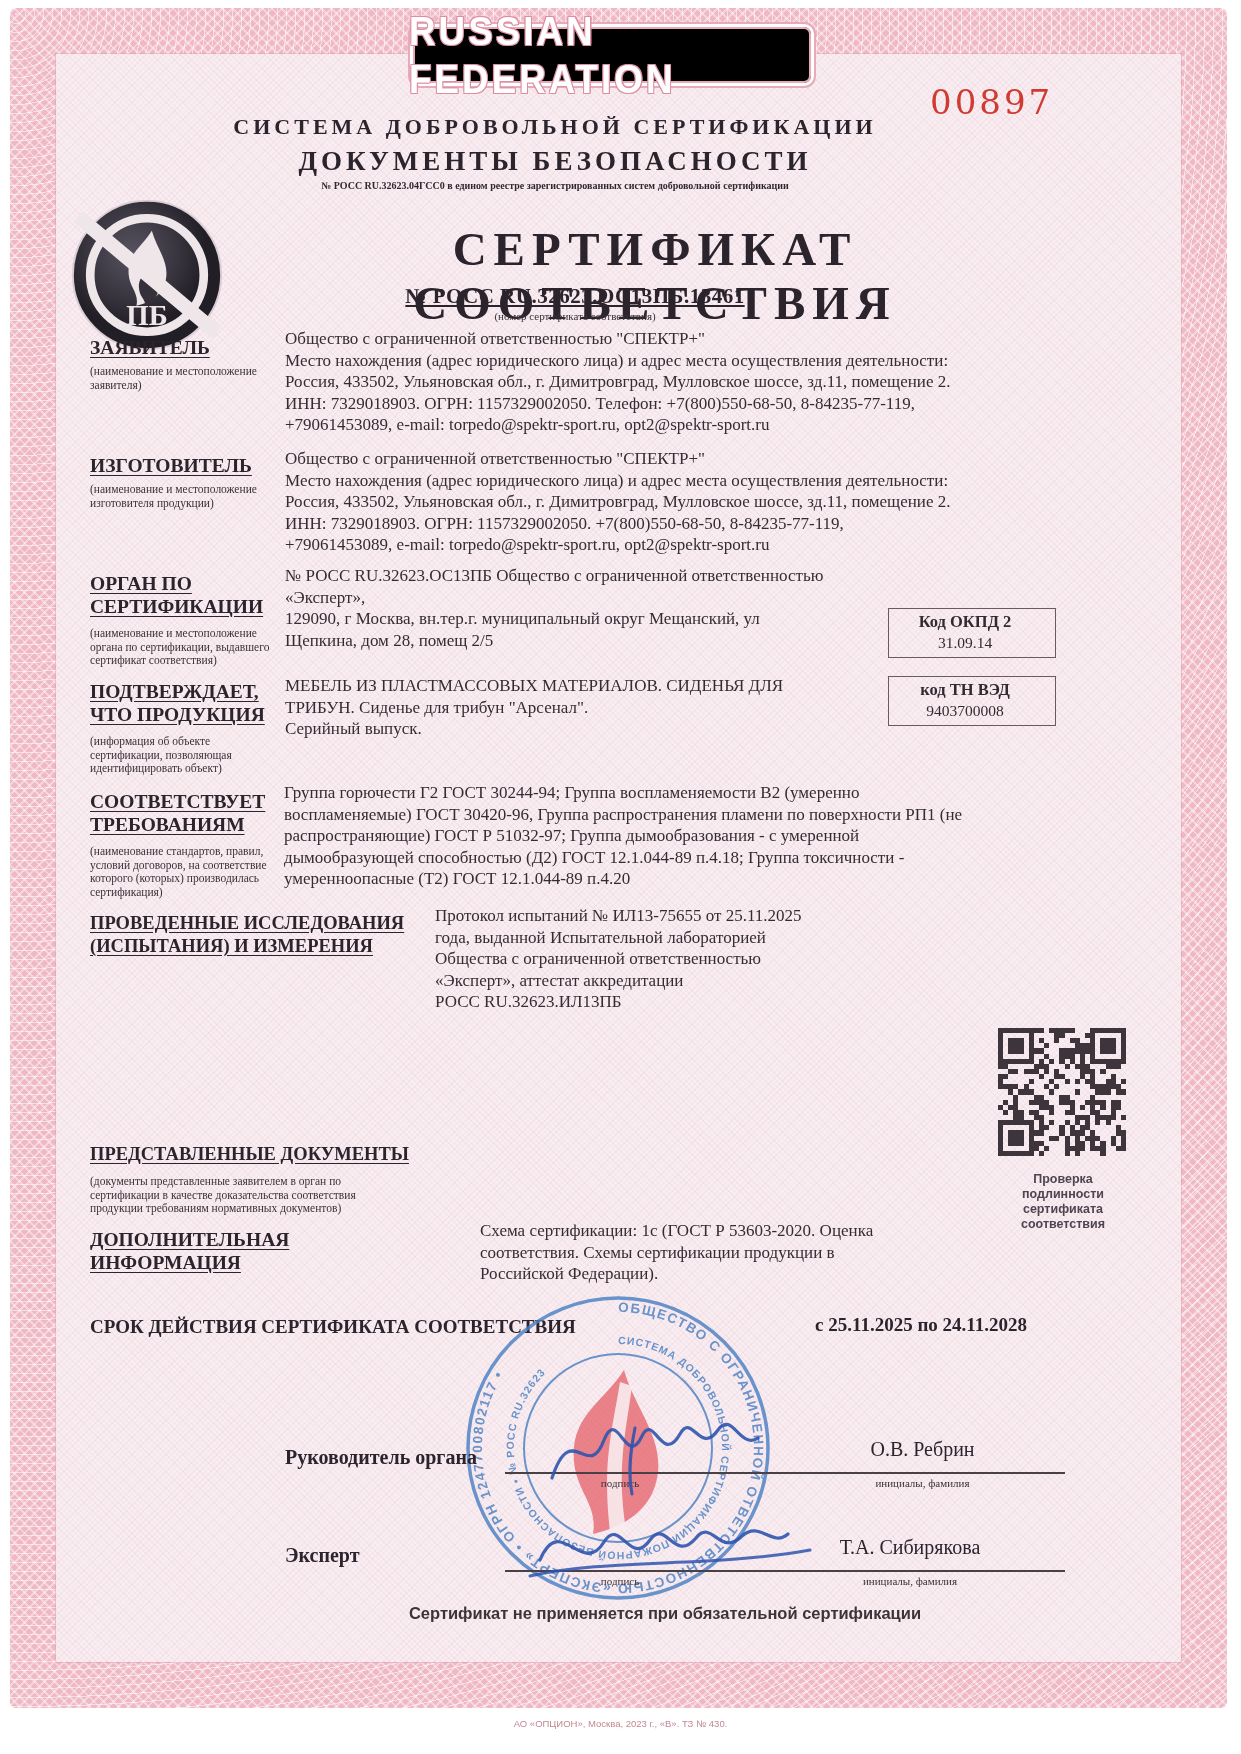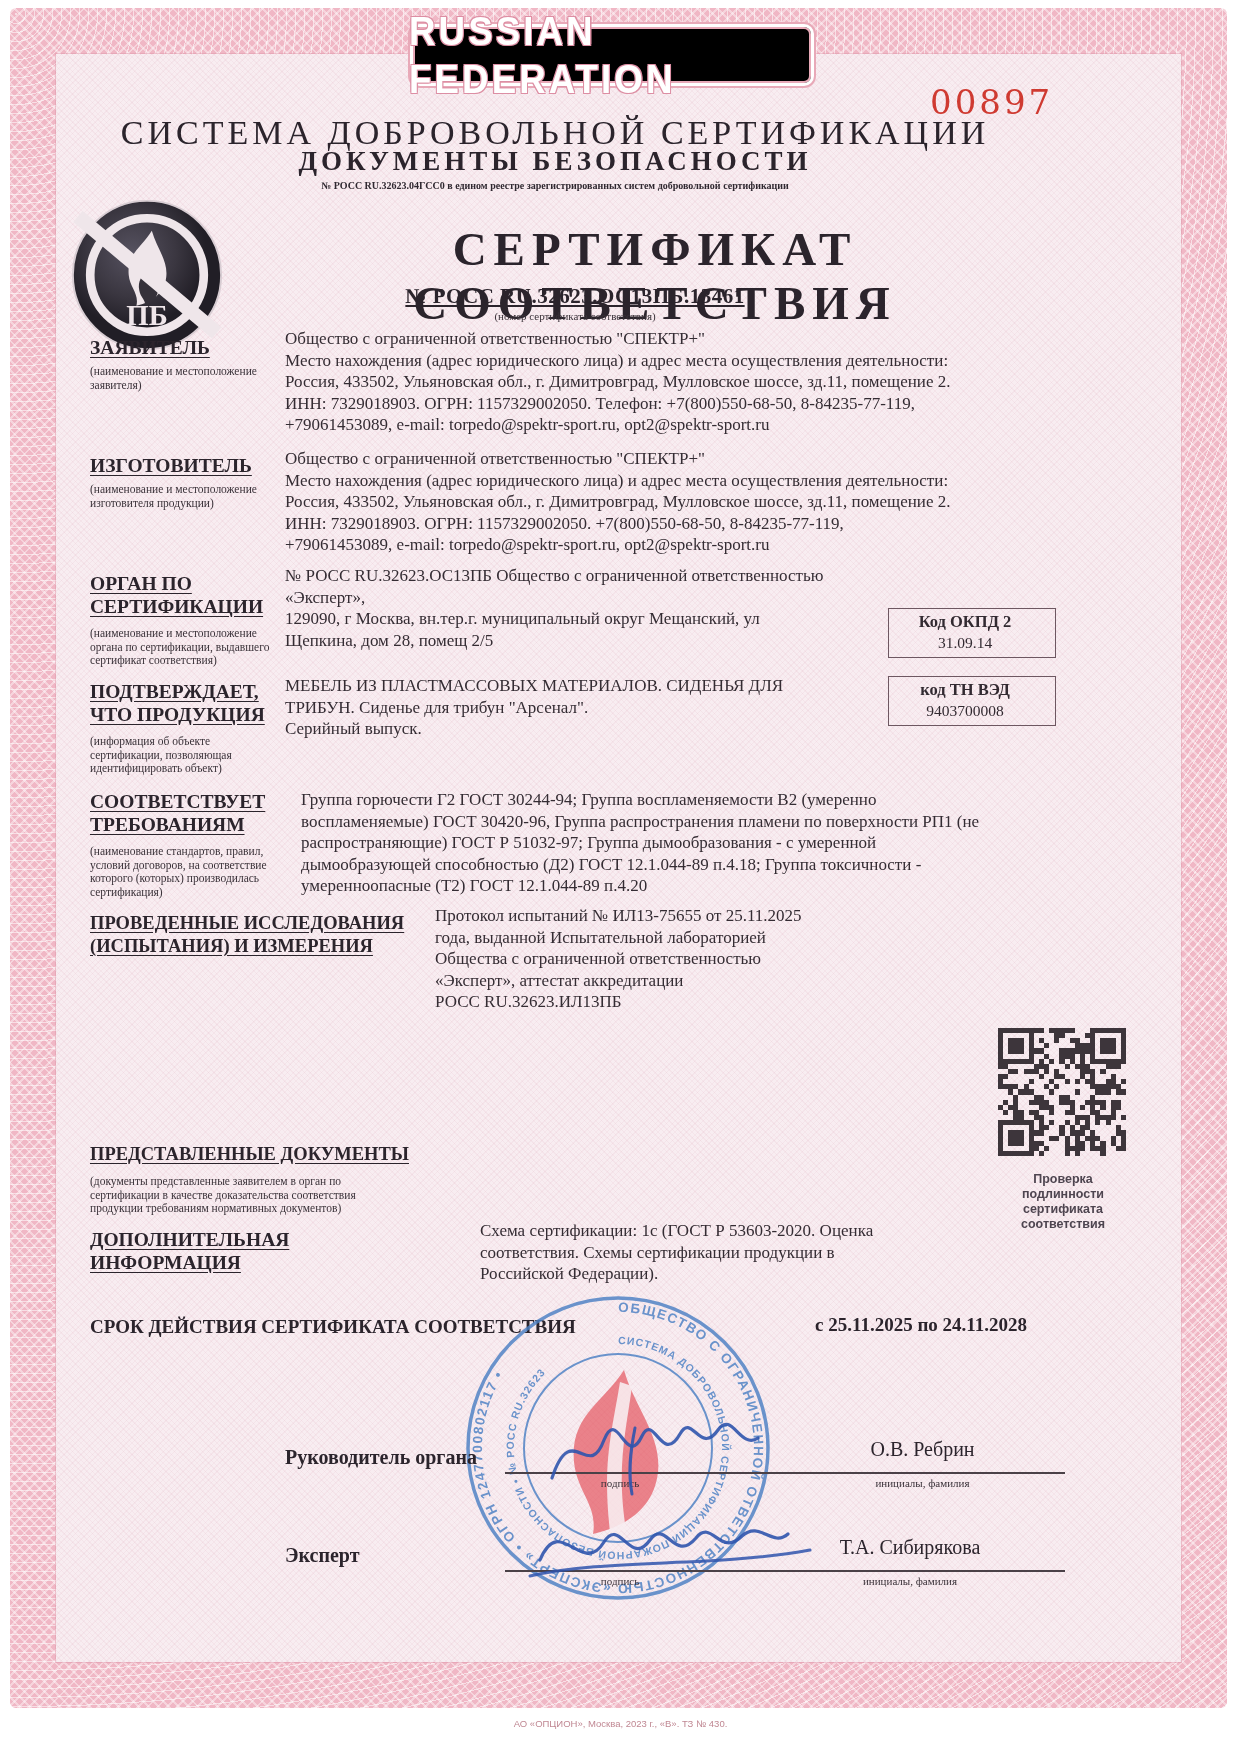--- a/index.html
+++ b/index.html
@@ -24,21 +24,21 @@
   .ml{white-space:pre-line;}
   
   .badge{left:410px;top:24px;width:398px;height:56px;background:#000000;
     border:3px solid #ffffff;border-radius:10px;box-shadow:0 0 0 2px #e8a9b8, inset 0 0 0 2px #e8a9b8;
     display:flex;align-items:center;justify-content:center;}
   .badge span{font-family:"Liberation Sans",sans-serif;font-weight:bold;font-size:36px;
     letter-spacing:3px;color:#ffffff;transform:scale(1.02,1.15);
     text-shadow:0 0 1px #dd8fa4,1px 1px 0 #dd8fa4,-1px -1px 0 #dd8fa4,1px -1px 0 #dd8fa4,-1px 1px 0 #dd8fa4;}
   .serial{left:930px;top:82px;width:120px;font-size:34px;letter-spacing:3px;color:#cf3a31;
     font-family:"DejaVu Serif",serif;}
-  .sysline1{left:90px;top:114px;width:930px;text-align:center;font-size:34px;font-weight:normal;
+  .sysline1{left:90px;top:114px;width:930px;text-align:center;font-size:22px;font-weight:bold;
     letter-spacing:4px;color:#2b242c;}
   .sysline2{left:90px;top:146px;width:930px;text-align:center;font-size:27px;font-weight:bold;
     letter-spacing:4px;color:#2b242c;}
   .registry{left:60px;top:180px;width:990px;text-align:center;font-size:10px;font-weight:bold;color:#2f2830;}
   .logo{left:70px;top:198px;width:154px;height:154px;}
   .title{left:230px;top:222px;width:850px;text-align:center;font-size:47px;font-weight:bold;
     letter-spacing:7px;color:#2b242c;}
   .certnum{left:250px;top:284px;width:650px;text-align:center;}
   .certnum .num{font-size:21px;font-weight:bold;text-decoration:underline;letter-spacing:.5px;color:#2b242c;}
   .certnum .cap{font-size:11px;color:#3a3239;margin-top:1px;}
@@ -137,21 +137,21 @@
 Серийный выпуск.</div>
 
   <div class="abs codebox" style="left:888px;top:676px;">
     <div class="cl">код ТН ВЭД</div>
     <div class="cv">9403700008</div>
   </div>
 
   <div class="abs slabel ml" style="left:90px;top:790px;width:210px;">СООТВЕТСТВУЕТ
 ТРЕБОВАНИЯМ</div>
   <div class="abs snote" style="left:90px;top:842px;width:195px;">(наименование стандартов, правил, условий договоров, на соответствие которого (которых) производилась сертификация)</div>
-  <div class="abs scontent ml" style="left:301px;top:782px;width:790px;margin-top:7px;">Группа горючести Г2 ГОСТ 30244-94; Группа воспламеняемости В2 (умеренно
+  <div class="abs scontent ml" style="left:284px;top:782px;width:790px;">Группа горючести Г2 ГОСТ 30244-94; Группа воспламеняемости В2 (умеренно
 воспламеняемые) ГОСТ 30420-96, Группа распространения пламени по поверхности РП1 (не
 распространяющие) ГОСТ Р 51032-97; Группа дымообразования - с умеренной
 дымообразующей способностью (Д2) ГОСТ 12.1.044-89 п.4.18; Группа токсичности -
 умеренноопасные (Т2)  ГОСТ 12.1.044-89 п.4.20</div>
 
   <div class="abs slabel ml" style="left:90px;top:912px;width:345px;font-size:18.5px;">ПРОВЕДЕННЫЕ ИССЛЕДОВАНИЯ
 (ИСПЫТАНИЯ) И ИЗМЕРЕНИЯ</div>
   <div class="abs scontent ml" style="left:435px;top:905px;width:450px;">Протокол испытаний № ИЛ13-75655 от 25.11.2025
 года, выданной Испытательной лабораторией
 Общества с ограниченной ответственностью
@@ -519,14 +519,15 @@
   <div class="abs sigrole" style="left:285px;top:1544px;">Эксперт</div>
   <div class="abs signame" style="left:760px;top:1536px;width:300px;">Т.А. Сибирякова</div>
   <div class="abs sigline" style="left:505px;top:1570px;width:560px;"></div>
   <div class="abs sigsub" style="left:560px;top:1575px;width:120px;">подпись</div>
   <div class="abs sigsub" style="left:760px;top:1575px;width:300px;">инициалы, фамилия</div>
   <svg class="abs" style="left:520px;top:1498px;" width="300" height="100" viewBox="0 0 300 100">
     <path d="M20,62 C40,14 62,80 84,44 C100,18 110,70 130,42 C146,20 154,66 176,40 C192,20 200,60 222,38 C240,22 252,50 268,36" fill="none" stroke="#2f54ad" stroke-width="3.2" stroke-linecap="round" opacity=".9"></path>
     <path d="M10,78 C90,60 190,70 290,52" fill="none" stroke="#2f54ad" stroke-width="3" stroke-linecap="round" opacity=".85"></path>
   </svg>
 
+  <div class="abs footnote" style="left:160px;top:1604px;width:1010px;">Сертификат не применяется при обязательной сертификации</div>
   <div class="abs printfooter" style="left:0;top:1718px;width:1241px;">АО «ОПЦИОН», Москва, 2023 г., «В». ТЗ № 430.</div>
 </div>
 
 </body></html>

